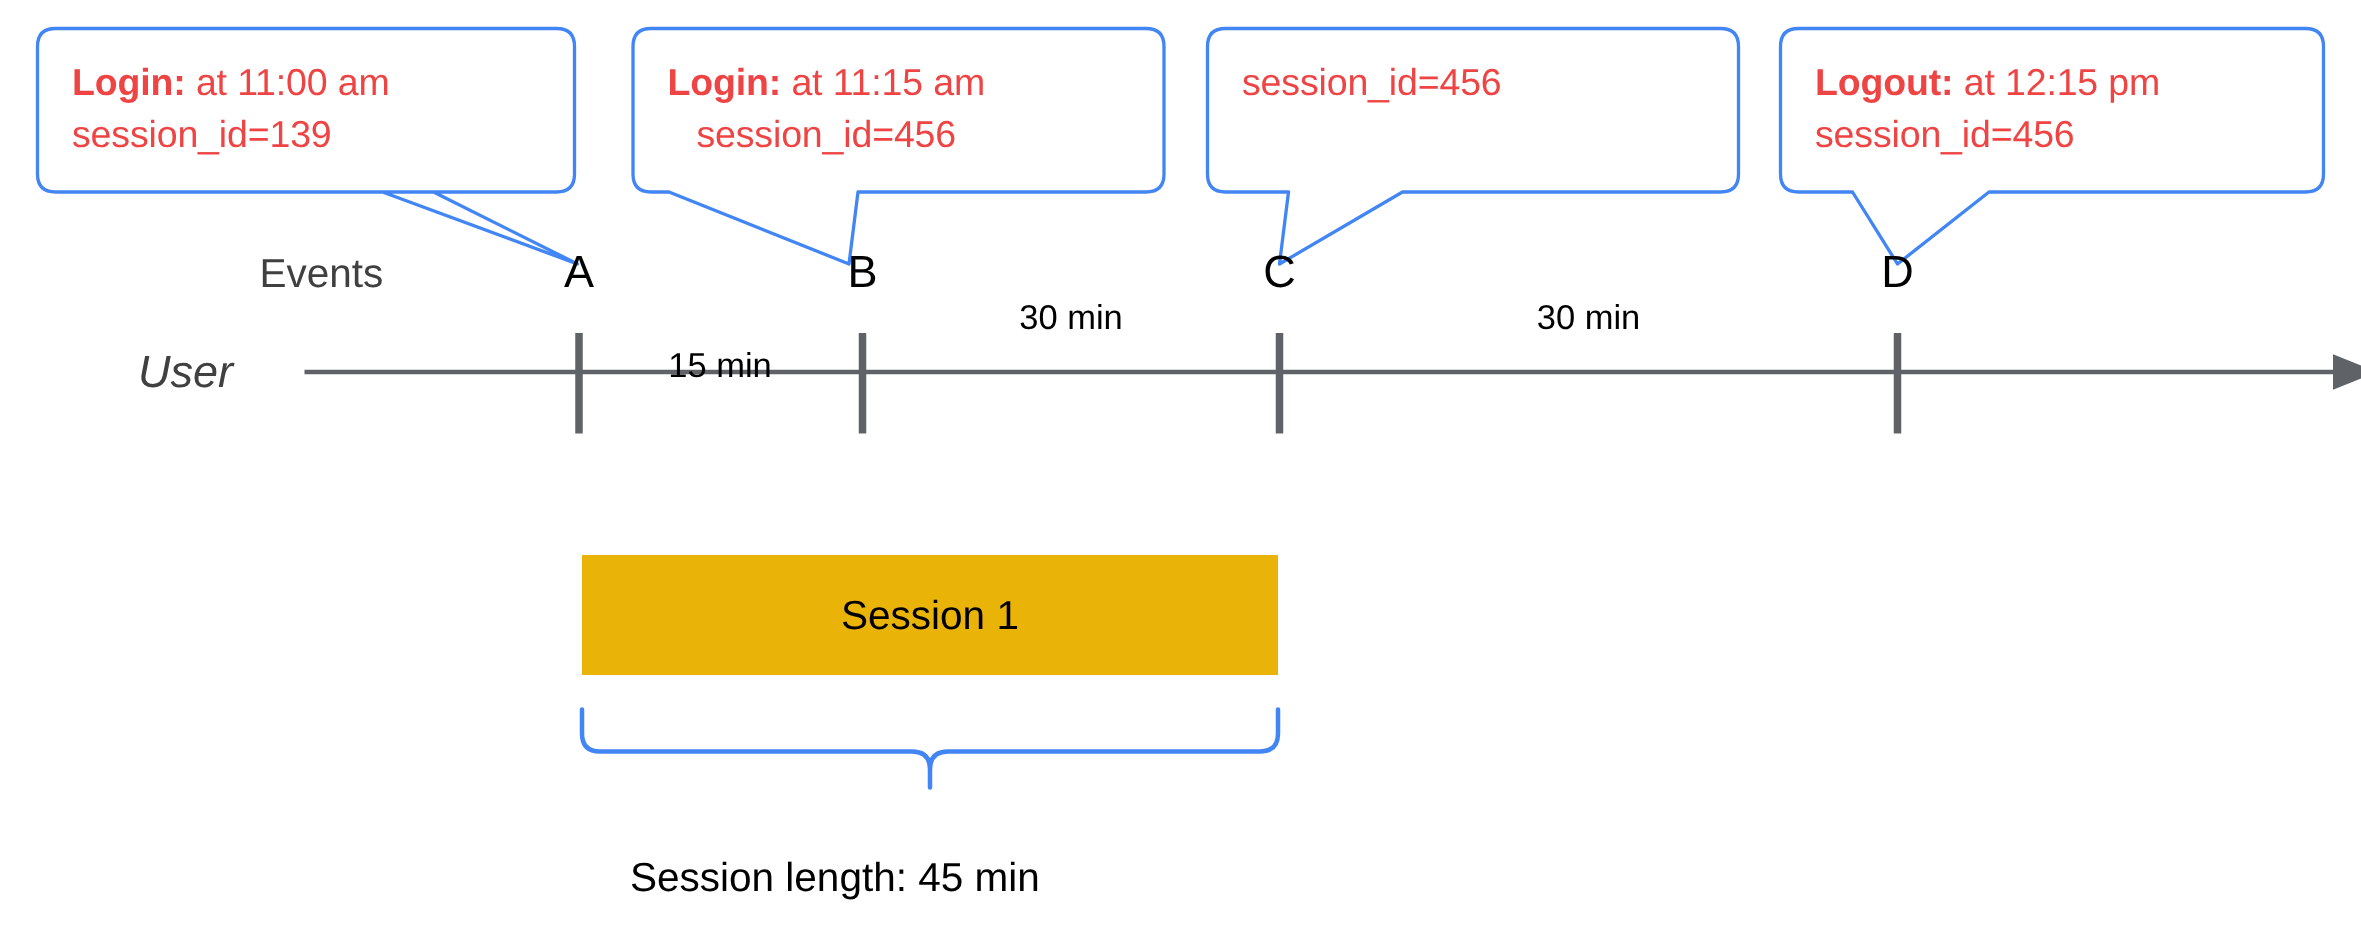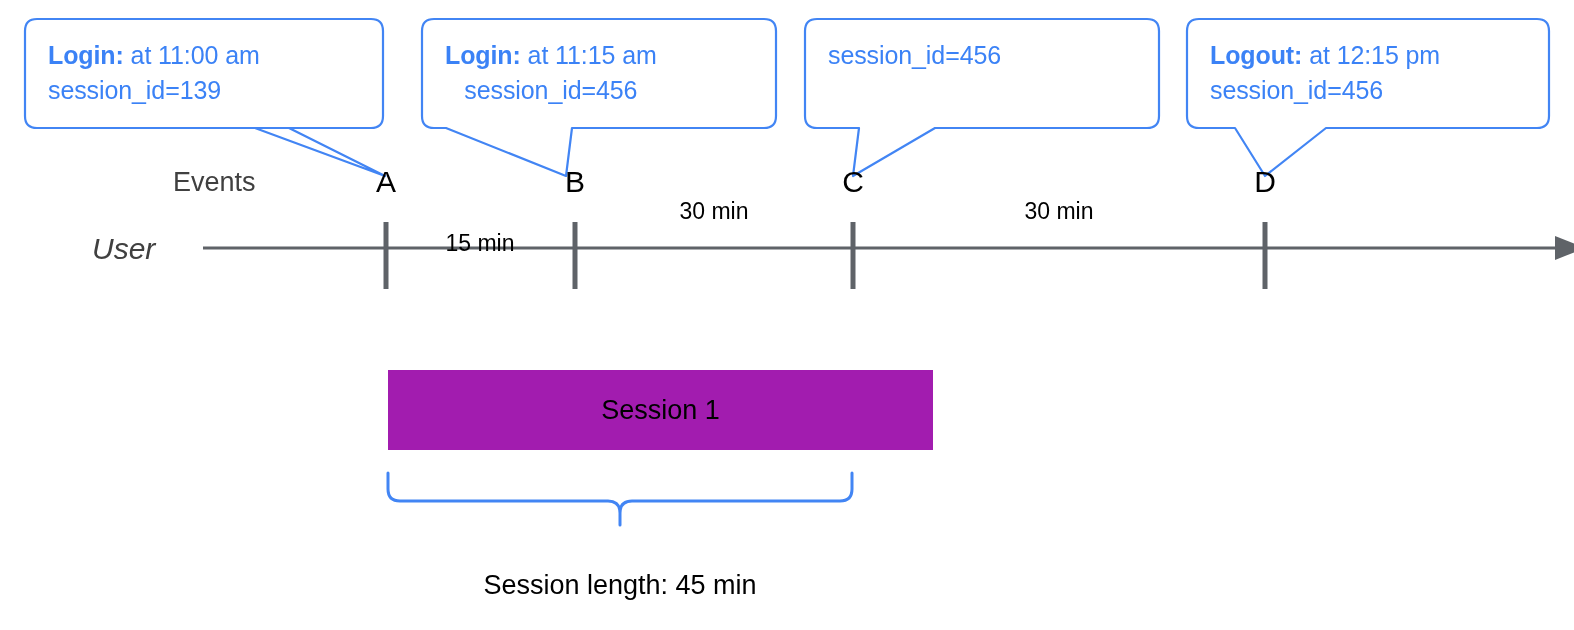--- a/index.html
+++ b/index.html
@@ -22,21 +22,21 @@
     position: absolute;
     left: 0;
     top: 0;
     width: 1574px;
     height: 630px;
   }
   .callout-text {
     position: absolute;
     font-size: 25px;
     line-height: 35px;
-    color: #3b82f6;
+    color: #ef4444;
     white-space: nowrap;
     letter-spacing: -0.1px;
   }
   .callout-text .lead {
     font-weight: bold;
   }
   .axis-label {
     position: absolute;
     font-size: 30px;
     color: #404040;
@@ -62,21 +62,21 @@
     align-items: center;
     justify-content: center;
     font-size: 27px;
     color: #000000;
     box-sizing: border-box;
   }
   .caption {
     position: absolute;
     font-size: 27px;
     color: #000000;
-    text-align: center;
+    text-align: left;
     white-space: nowrap;
   }
 </style>
 </head>
 <body>
 
 <div id="stage">
 
   <svg id="svg-layer" viewBox="0 0 1574 630">
     <defs>
@@ -132,17 +132,17 @@
 
   <div class="marker-label" style="left:366px; top:165px; width:40px;">A</div>
   <div class="marker-label" style="left:555px; top:165px; width:40px;">B</div>
   <div class="marker-label" style="left:833px; top:165px; width:40px;">C</div>
   <div class="marker-label" style="left:1245px; top:165px; width:40px;">D</div>
 
   <div class="gap-label" style="left:420px; top:198px; width:120px;margin-top:32px;">15 min</div>
   <div class="gap-label" style="left:654px; top:198px; width:120px;">30 min</div>
   <div class="gap-label" style="left:999px; top:198px; width:120px;">30 min</div>
 
-  <div class="session-box" style="left:388px; top:370px; width:545px; height:80px; background:#a21caf;">Session 1</div>
+  <div class="session-box" style="left:388px; top:370px; width:464px; height:80px; background:#eab308;">Session 1</div>
 
   <div class="caption" style="left:420px; top:570px; width:400px;">Session length: 45 min</div>
 
 </div>
 
 </body></html>

